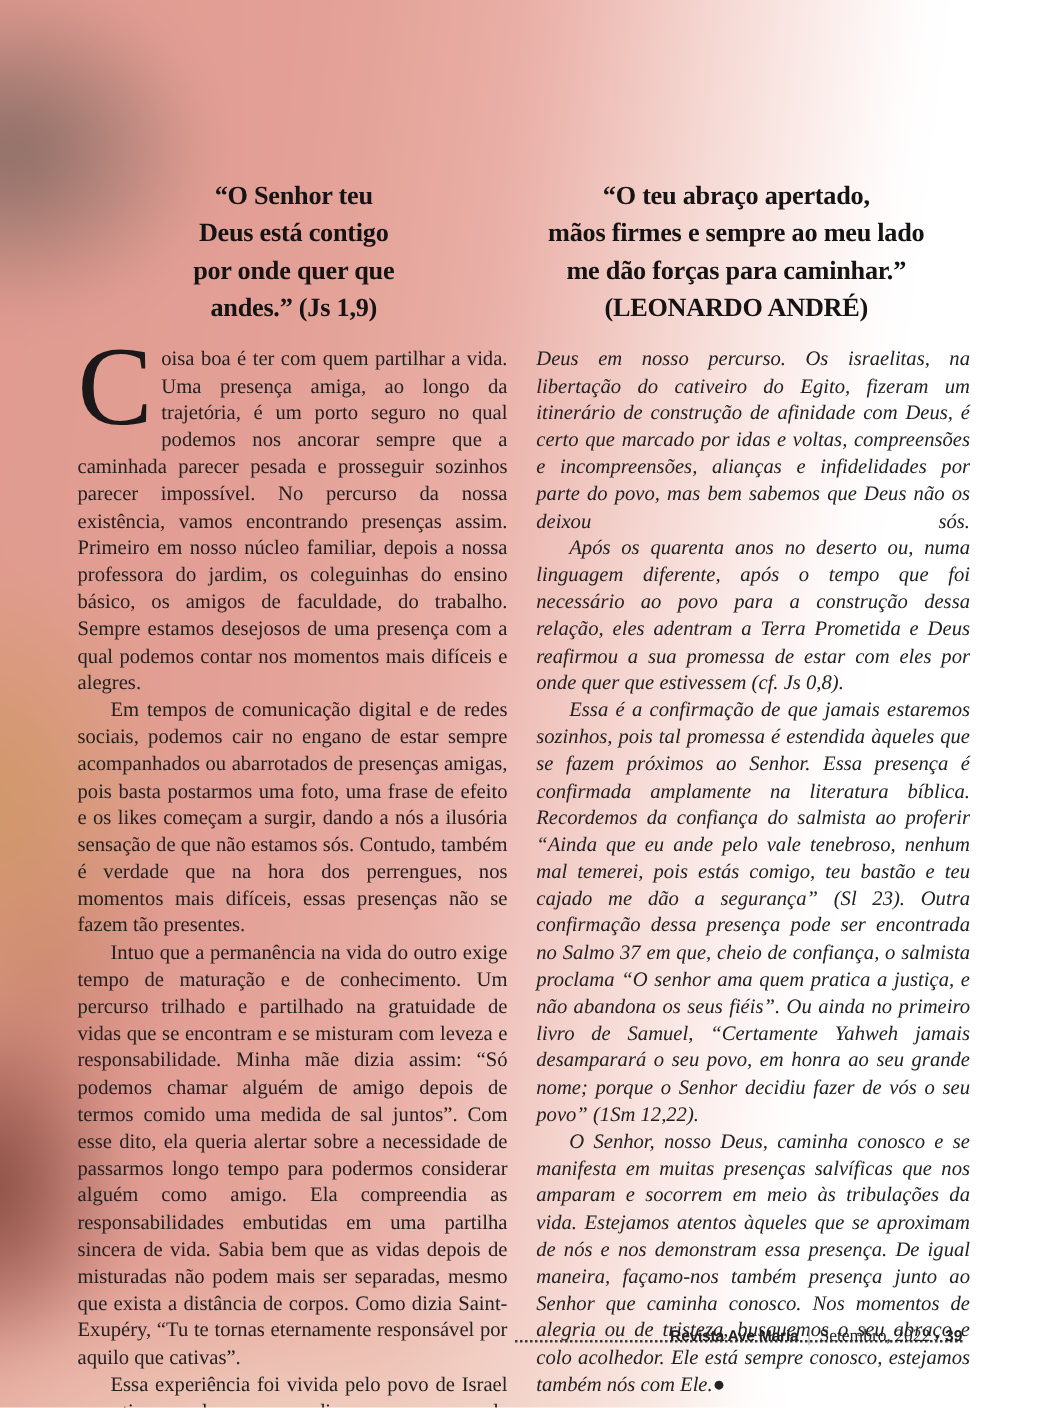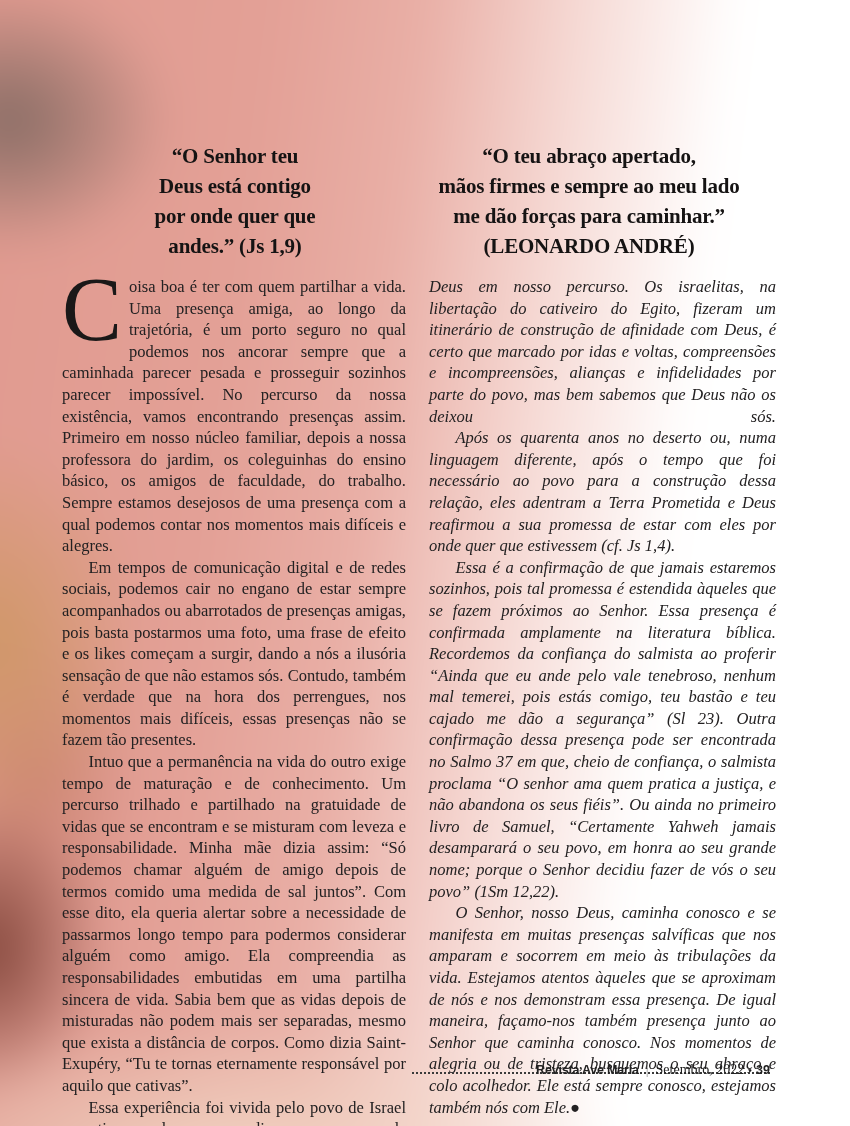--- a/index.html
+++ b/index.html
@@ -108,21 +108,21 @@
 
     <div id="col1" class="col">
       <p class="first"><span id="dropcap">C</span><span>oisa boa é ter com quem partilhar a vida. Uma presença amiga, ao longo da trajetória, é um porto seguro no qual podemos nos ancorar sempre que a caminhada parecer pesada e prosseguir sozinhos parecer impossível. No percurso da nossa existência, vamos encontrando presenças assim. Primeiro em nosso núcleo familiar, depois a nossa professora do jardim, os coleguinhas do ensino básico, os amigos de faculdade, do trabalho. Sempre estamos desejosos de uma presença com a qual podemos contar nos momentos mais difíceis e alegres.</span></p>
       <p>Em tempos de comunicação digital e de redes sociais, podemos cair no engano de estar sempre acompanhados ou abarrotados de presenças amigas, pois basta postarmos uma foto, uma frase de efeito e os likes começam a surgir, dando a nós a ilusória sensação de que não estamos sós. Contudo, também é verdade que na hora dos perrengues, nos momentos mais difíceis, essas presenças não se fazem tão presentes.</p>
       <p>Intuo que a permanência na vida do outro exige tempo de maturação e de conhecimento. Um percurso trilhado e partilhado na gratuidade de vidas que se encontram e se misturam com leveza e responsabilidade. Minha mãe dizia assim: “Só podemos chamar alguém de amigo depois de termos comido uma medida de sal juntos”. Com esse dito, ela queria alertar sobre a necessidade de passarmos longo tempo para podermos considerar alguém como amigo. Ela compreendia as responsabilidades embutidas em uma partilha sincera de vida. Sabia bem que as vidas depois de misturadas não podem mais ser separadas, mesmo que exista a distância de corpos. Como dizia Saint-Exupéry, “Tu te tornas eternamente responsável por aquilo que cativas”.</p>
       <p class="cont">Essa experiência foi vivida pelo povo de Israel e continua sendo em nossos dias com a presença de</p>
     </div>
 
     <div id="col2" class="col">
       <p class="first cont">Deus em nosso percurso. Os israelitas, na libertação do cativeiro do Egito, fizeram um itinerário de construção de afinidade com Deus, é certo que marcado por idas e voltas, compreensões e incompreensões, alianças e infidelidades por parte do povo, mas bem sabemos que Deus não os deixou sós.</p>
-      <p>Após os quarenta anos no deserto ou, numa linguagem diferente, após o tempo que foi necessário ao povo para a construção dessa relação, eles adentram a Terra Prometida e Deus reafirmou a sua promessa de estar com eles por onde quer que estivessem (cf. Js 1,4).</p>
+      <p>Após os quarenta anos no deserto ou, numa linguagem diferente, após o tempo que foi necessário ao povo para a construção dessa relação, eles adentram a Terra Prometida e Deus reafirmou a sua promessa de estar com eles por onde quer que estivessem (cf. Js 0,8).</p>
       <p>Essa é a confirmação de que jamais estaremos sozinhos, pois tal promessa é estendida àqueles que se fazem próximos ao Senhor. Essa presença é confirmada amplamente na literatura bíblica. Recordemos da confiança do salmista ao proferir “Ainda que eu ande pelo vale tenebroso, nenhum mal temerei, pois estás comigo, teu bastão e teu cajado me dão a segurança” (Sl 23). Outra confirmação dessa presença pode ser encontrada no Salmo 37 em que, cheio de confiança, o salmista proclama “O senhor ama quem pratica a justiça, e não abandona os seus fiéis”. Ou ainda no primeiro livro de Samuel, “Certamente Yahweh jamais desamparará o seu povo, em honra ao seu grande nome; porque o Senhor decidiu fazer de vós o seu povo” (1Sm 12,22).</p>
       <p>O Senhor, nosso Deus, caminha conosco e se manifesta em muitas presenças salvíficas que nos amparam e socorrem em meio às tribulações da vida. Estejamos atentos àqueles que se aproximam de nós e nos demonstram essa presença. De igual maneira, façamo-nos também presença junto ao Senhor que caminha conosco. Nos momentos de alegria ou de tristeza, busquemos o seu abraço e colo acolhedor. Ele está sempre conosco, estejamos também nós com Ele.●</p>
     </div>
 
     <div id="footer-rule"></div>
 
     <div id="footer">
       <span class="mag">Revista Ave Maria</span><span class="sep">|</span><span class="issue">Setembro, 2022</span><span class="dot">•</span><span class="num">39</span>
     </div>
 

